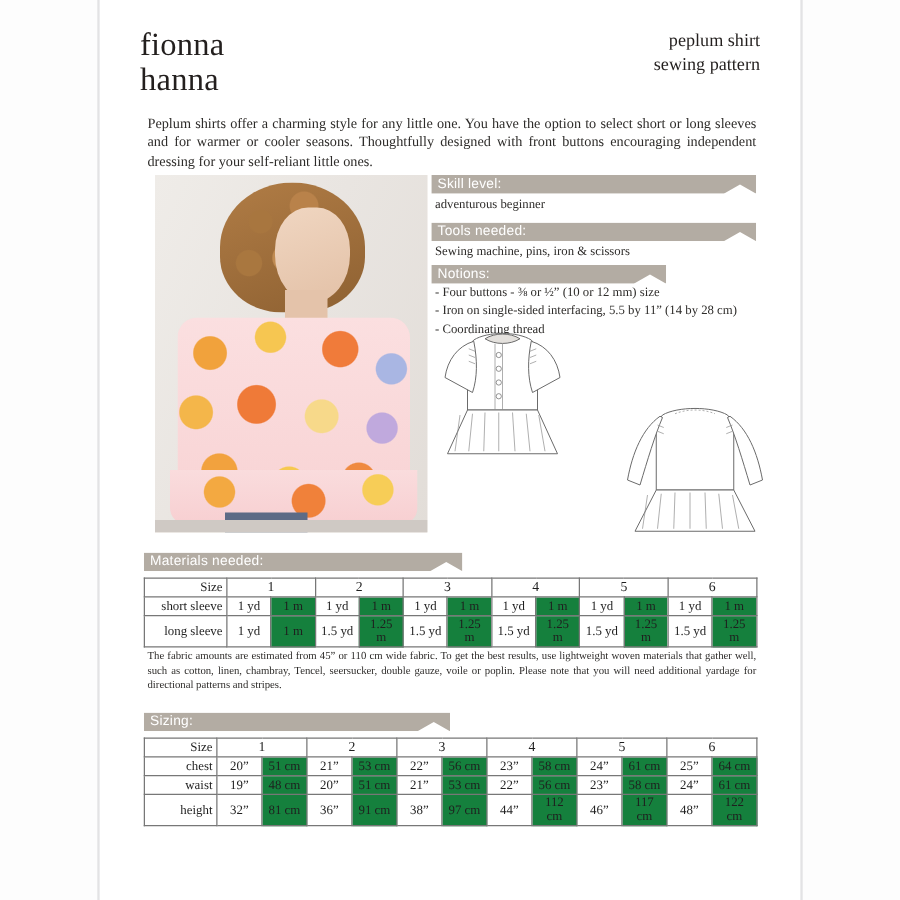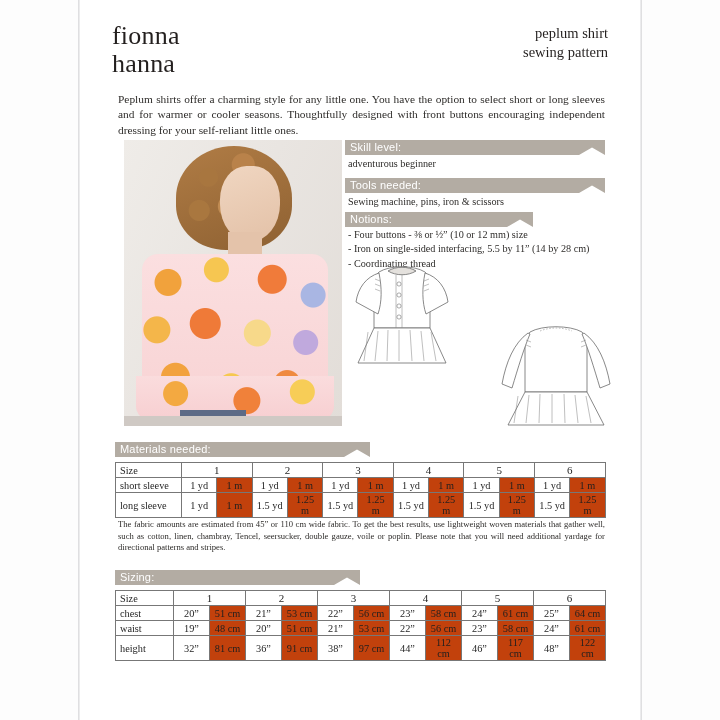--- a/index.html
+++ b/index.html
@@ -186,24 +186,24 @@
   table.pt td, table.pt th {
     border: 1px solid #777;
     padding: 1px 3px;
     text-align: center;
     font-weight: normal;
     height: 15px;
     box-sizing: border-box;
     background: #ffffff;
   }
   table.pt td.rowlabel, table.pt th.rowlabel {
-    text-align: left;
+    text-align: right;
     padding-left: 4px;
   }
-  table.pt td.metric { background: #c2410c; }
+  table.pt td.metric { background: #15803d; }
   table.pt th.sizenum { font-size: 11px; }
 
   .note {
     position: absolute;
     font-size: 8.6px;
     line-height: 1.34;
     text-align: justify;
     color: #2e2c2a;
   }
 

